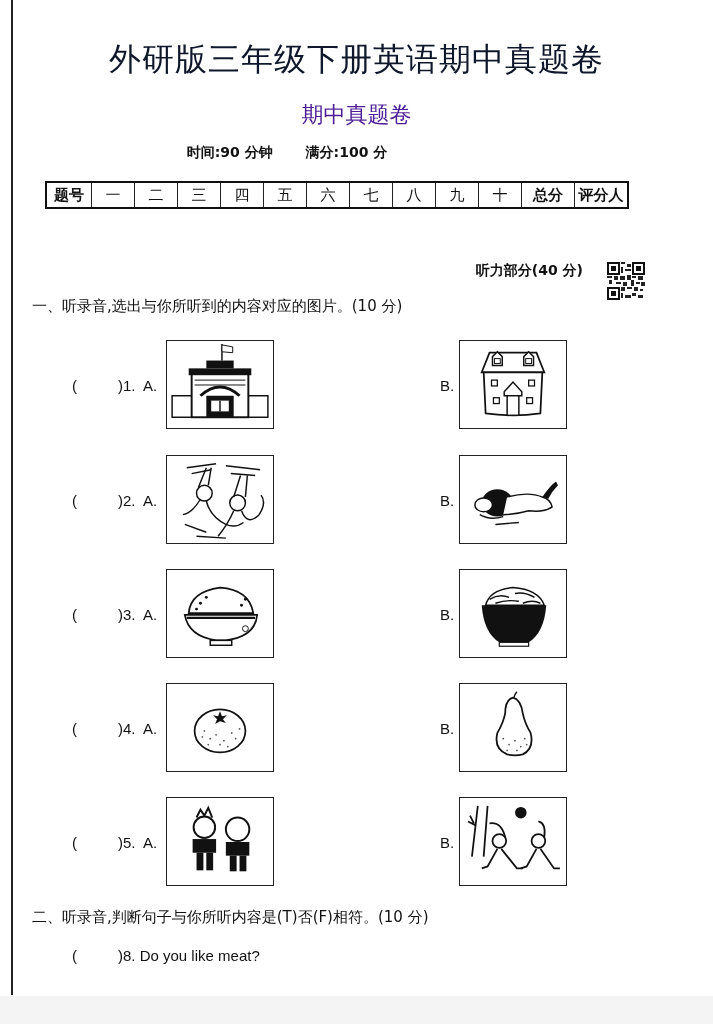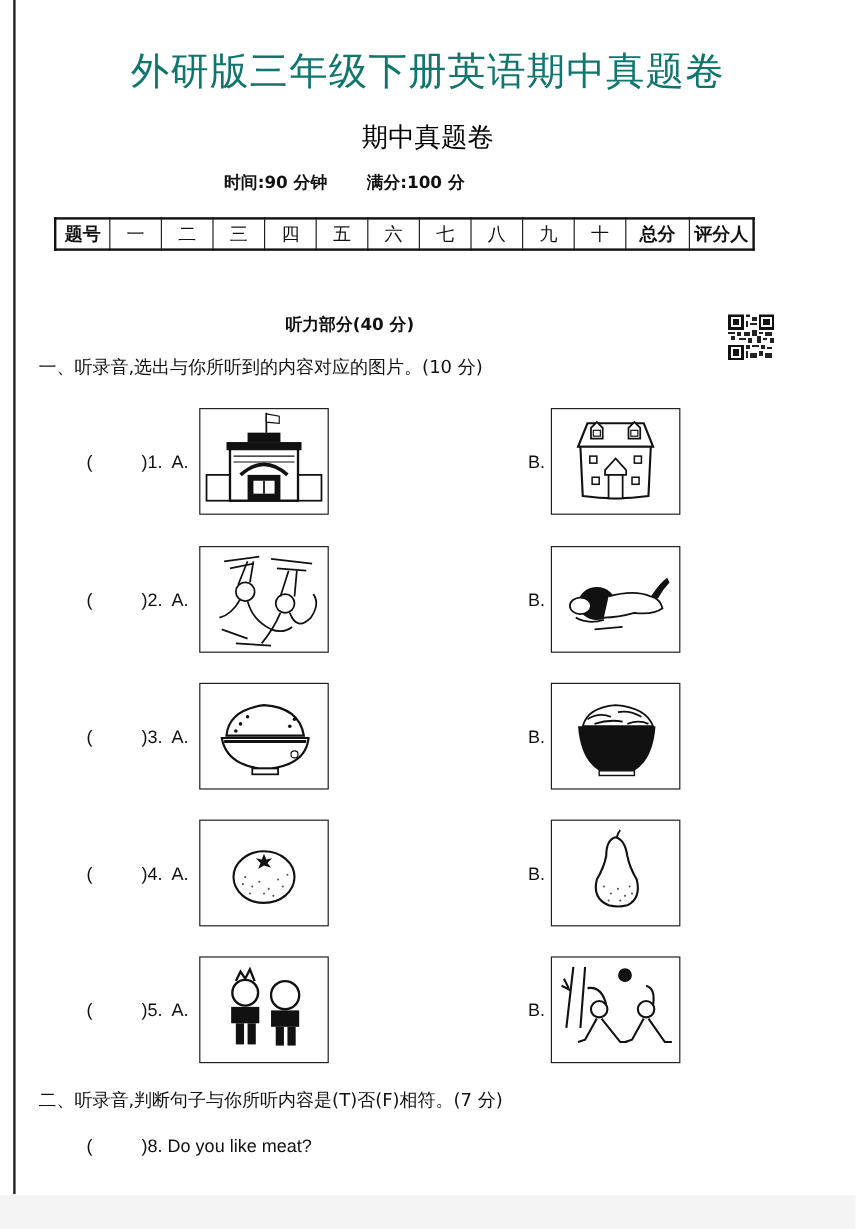--- a/index.html
+++ b/index.html
@@ -5,33 +5,33 @@
     html, body { margin: 0; padding: 0; }
     body {
       width: 713px; height: 1024px; position: relative; overflow: hidden;
       background: #ffffff; color: #111;
       font-family: "DejaVu Sans", "Liberation Sans", sans-serif;
     }
     .left-rule { position: absolute; left: 11px; top: 0; width: 2px; height: 995px; background: #222; }
     .bottom-band { position: absolute; left: 0; top: 996px; width: 713px; height: 28px; background: #f4f4f4; }
 
     .title { position: absolute; left: 0; width: 713px; top: 38px; text-align: center;
-      font-family: "DejaVu Serif", "Liberation Serif", serif; font-size: 32px; letter-spacing: 1px; color: #0f766e; }
+      font-family: "DejaVu Serif", "Liberation Serif", serif; font-size: 32px; letter-spacing: 1px; color: #0f172a; }
     .subtitle { position: absolute; left: 0; width: 713px; top: 100px; text-align: center;
-      font-family: "DejaVu Serif", "Liberation Serif", serif; font-size: 22px; color: #000000; }
+      font-family: "DejaVu Serif", "Liberation Serif", serif; font-size: 22px; color: #4c1d95; }
     .meta { position: absolute; top: 144px; left: 0; width: 574px; text-align: center; font-size: 14px; font-weight: bold; }
     .meta span { margin: 0 14px; }
 
     table.score { position: absolute; left: 45px; top: 181px; border-collapse: collapse; width: 584px; }
     table.score td { border: 1.5px solid #222; height: 24px; text-align: center; font-size: 15px; padding: 0; }
     table.score td.head { width: 44px; font-weight: bold; }
     table.score td.wide { width: 52px; font-weight: bold; }
     table.score { border: 2px solid #111; }
 
-    .section-head { position: absolute; left: 0; width: 583px; top: 262px; text-align: center; font-size: 14px; font-weight: bold; }
+    .section-head { position: absolute; left: 0; width: 583px; top: 262px; text-align: right; font-size: 14px; font-weight: bold; }
     .qr { position: absolute; left: 606px; top: 262px; width: 40px; height: 38px; }
     .q-title { position: absolute; left: 32px; font-size: 15px; font-weight: normal; }
     .paren { position: absolute; font-family: "Liberation Sans", sans-serif; font-size: 15px; }
     .pic { position: absolute; border: 1.5px solid #222; background: #fff; width: 108px; height: 89px; box-sizing: border-box; }
     .pic svg { width: 100%; height: 100%; display: block; }
     .lbl { position: absolute; font-family: "Liberation Sans", sans-serif; font-size: 15px; }
   </style>
 </head>
 <body>
 
@@ -262,17 +262,17 @@
     <circle cx="62" cy="15" r="5" fill="#111"></circle>
     <path d="M30 26 Q42 24 46 40"></path>
     <circle cx="40" cy="44" r="7"></circle>
     <path d="M38 52 L28 70 L22 72 M42 52 L58 72 L64 72"></path>
     <path d="M80 24 Q88 26 86 40"></path>
     <circle cx="80" cy="44" r="7"></circle>
     <path d="M78 52 L68 70 L62 72 M82 52 L96 72 L102 72"></path>
   </svg>
 </div>
 
-<div class="q-title" style="top:908px;">二、听录音,判断句子与你所听内容是(T)否(F)相符。(7 分)</div>
+<div class="q-title" style="top:908px;">二、听录音,判断句子与你所听内容是(T)否(F)相符。(10 分)</div>
 <div>
   <span class="paren" style="left:72px; top:947px;">(</span>
   <span class="lbl" style="left:118px; top:947px;">)8. Do you like meat?</span>
 </div>
 
 </body></html>

